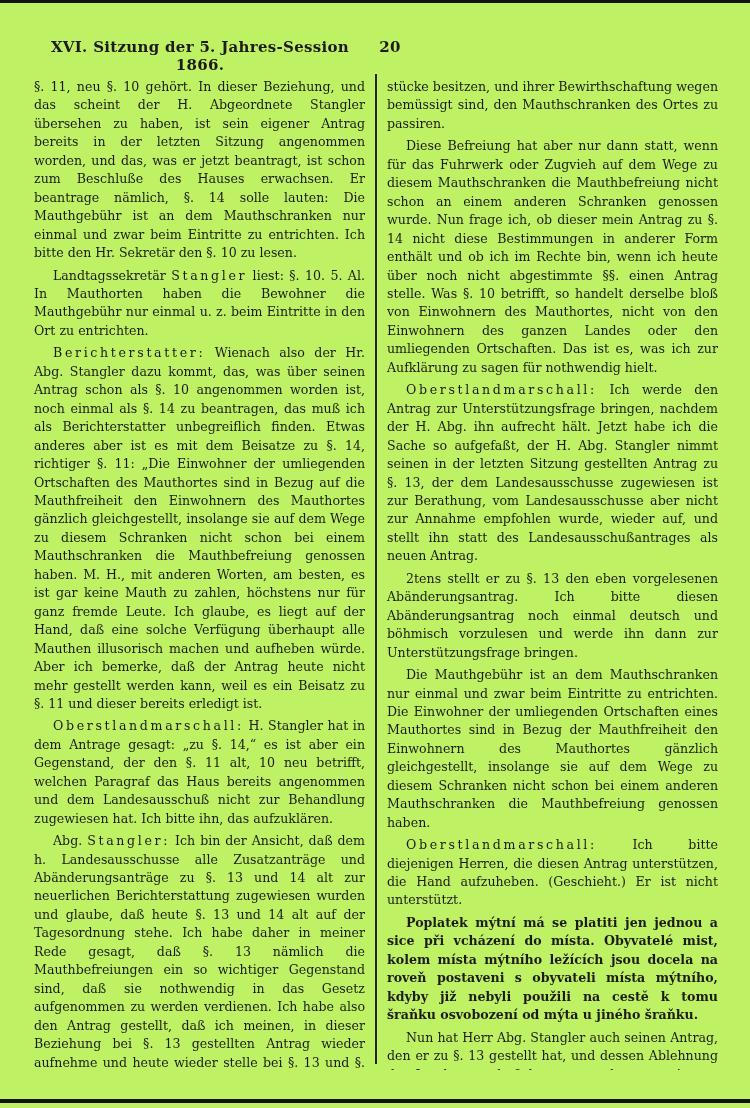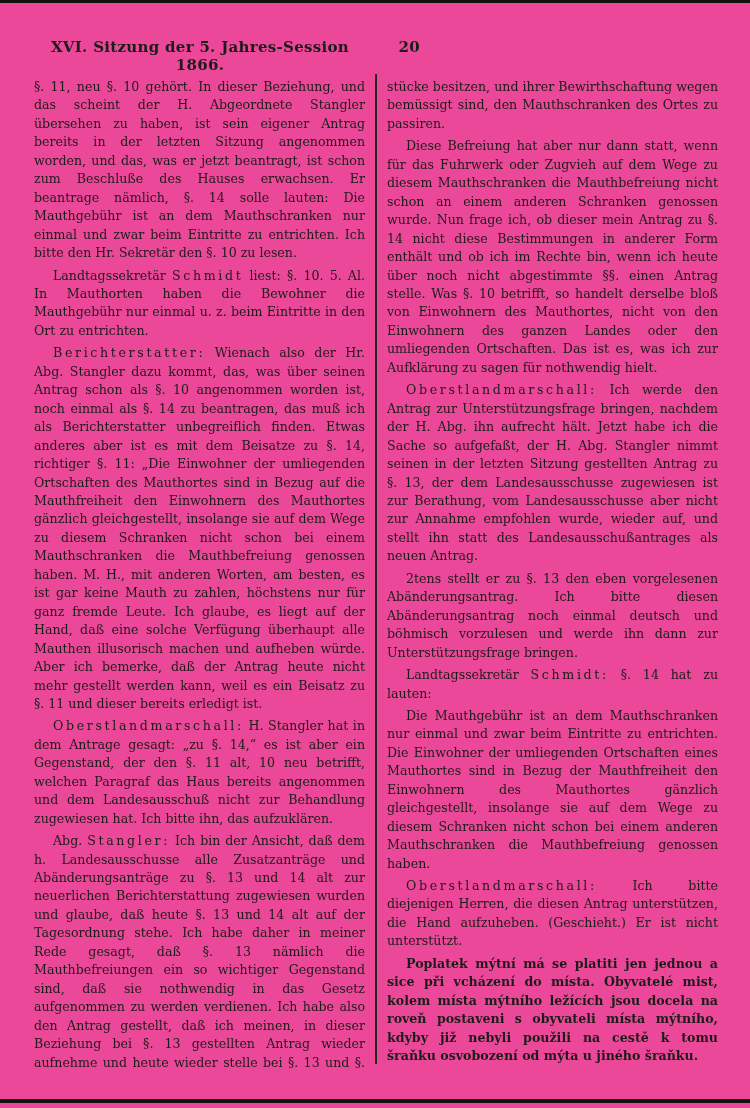--- a/index.html
+++ b/index.html
@@ -1,32 +1,32 @@
 <!DOCTYPE html>
 <html><head>
 <meta charset="utf-8">
 <style>
   html,body{margin:0;padding:0;}
   .page{
     position:relative;
     width:750px;height:1108px;
-    background:#ec4899;
+    background:#bef264;
     overflow:hidden;
     font-family:"DejaVu Serif","Liberation Serif",serif;
     color:#1d1c1a;
   }
   .edge-rule{position:absolute;left:0;width:750px;background:#14120f;}
   .edge-rule.top{top:0;height:3px;}
   .edge-rule.bottom{top:1099px;height:4px;}
   .header{
     position:absolute;top:38px;left:0;width:750px;height:22px;
     font-weight:bold;font-size:15px;letter-spacing:.02em;
   }
   .header .h-left{position:absolute;left:30px;width:340px;text-align:center;}
-  .header .h-num{position:absolute;left:360px;width:60px;text-align:right;}
+  .header .h-num{position:absolute;left:360px;width:60px;text-align:center;}
   .header .h-right{position:absolute;left:420px;width:292px;text-align:center;}
   .body-cols{
     position:absolute;top:74px;left:30px;width:692px;height:996px;
     display:flex;
   }
   .col{
     width:339px;height:996px;overflow:hidden;
     font-size:12.6px;line-height:18.45px;text-align:justify;
     text-justify:inter-word;
   }
@@ -47,34 +47,33 @@
   <div class="edge-rule top"></div>
 
   <div class="header">
     <span class="h-left">XVI. Sitzung der 5. Jahres-Session 1866.</span>
     <span class="h-num">20</span>
   </div>
 
   <div class="body-cols">
     <div class="col" id="col-left">
         <p class="para"><span>§. 11, neu §. 10 gehört. In dieser Beziehung, und das scheint der H. Abgeordnete Stangler übersehen zu haben, ist sein eigener Antrag bereits in der letzten Sitzung angenommen worden, und das, was er jetzt beantragt, ist schon zum Beschluße des Hauses erwachsen. Er beantrage nämlich, §. 14 solle lauten: Die Mauthgebühr ist an dem Mauthschranken nur einmal und zwar beim Eintritte zu entrichten. Ich bitte den Hr. Sekretär den §. 10 zu lesen.</span></p>
-        <p class="para ind"><span>Landtagssekretär </span><span class="g">Schmidt</span><span> liest: §. 10. 5. Al. In Mauthorten haben die Bewohner die Mauthgebühr nur einmal u. z. beim Eintritte in den Ort zu entrichten.</span></p>
+        <p class="para ind"><span>Landtagssekretär </span><span class="g">Stangler</span><span> liest: §. 10. 5. Al. In Mauthorten haben die Bewohner die Mauthgebühr nur einmal u. z. beim Eintritte in den Ort zu entrichten.</span></p>
         <p class="para ind"><span class="g">Berichterstatter:</span><span> Wienach also der Hr. Abg. Stangler dazu kommt, das, was über seinen Antrag schon als §. 10 angenommen worden ist, noch einmal als §. 14 zu beantragen, das muß ich als Berichterstatter unbegreiflich finden. Etwas anderes aber ist es mit dem Beisatze zu §. 14, richtiger §. 11: „Die Einwohner der umliegenden Ortschaften des Mauthortes sind in Bezug auf die Mauthfreiheit den Einwohnern des Mauthortes gänzlich gleichgestellt, insolange sie auf dem Wege zu diesem Schranken nicht schon bei einem Mauthschranken die Mauthbefreiung genossen haben. M. H., mit anderen Worten, am besten, es ist gar keine Mauth zu zahlen, höchstens nur für ganz fremde Leute. Ich glaube, es liegt auf der Hand, daß eine solche Verfügung überhaupt alle Mauthen illusorisch machen und aufheben würde. Aber ich bemerke, daß der Antrag heute nicht mehr gestellt werden kann, weil es ein Beisatz zu §. 11 und dieser bereits erledigt ist.</span></p>
         <p class="para ind"><span class="g">Oberstlandmarschall:</span><span> H. Stangler hat in dem Antrage gesagt: „zu §. 14,“ es ist aber ein Gegenstand, der den §. 11 alt, 10 neu betrifft, welchen Paragraf das Haus bereits angenommen und dem Landesausschuß nicht zur Behandlung zugewiesen hat. Ich bitte ihn, das aufzuklären.</span></p>
         <p class="para ind"><span>Abg. </span><span class="g">Stangler:</span><span> Ich bin der Ansicht, daß dem h. Landesausschusse alle Zusatzanträge und Abänderungsanträge zu §. 13 und 14 alt zur neuerlichen Berichterstattung zugewiesen wurden und glaube, daß heute §. 13 und 14 alt auf der Tagesordnung stehe. Ich habe daher in meiner Rede gesagt, daß §. 13 nämlich die Mauthbefreiungen ein so wichtiger Gegenstand sind, daß sie nothwendig in das Gesetz aufgenommen zu werden verdienen. Ich habe also den Antrag gestellt, daß ich meinen, in dieser Beziehung bei §. 13 gestellten Antrag wieder aufnehme und heute wieder stelle bei §. 13 und §. 14. Ich bitte nur das h. Haus zu sehen, ob mein Antrag nicht ganz auf §. 14 alt paßt, denn im §. 14 heißt es: Die in den Punkten 3 und 4 des §. 13 aufgeführten Mauthbefreiungen kommen auch den auswärtigen Bewohnern ohne Rücksicht auf die Entfernung ihres Wohnortes zu, wenn sie jenseits des Mauthschrankens eigenthümliche oder gepachtete Grund=</span></p>
       </div>
     <div class="divider">
       <div class="vline"></div>
     </div>
     <div class="col" id="col-right">
         <p class="para"><span>stücke besitzen, und ihrer Bewirthschaftung wegen bemüssigt sind, den Mauthschranken des Ortes zu passiren.</span></p>
         <p class="para ind"><span>Diese Befreiung hat aber nur dann statt, wenn für das Fuhrwerk oder Zugvieh auf dem Wege zu diesem Mauthschranken die Mauthbefreiung nicht schon an einem anderen Schranken genossen wurde. Nun frage ich, ob dieser mein Antrag zu §. 14 nicht diese Bestimmungen in anderer Form enthält und ob ich im Rechte bin, wenn ich heute über noch nicht abgestimmte §§. einen Antrag stelle. Was §. 10 betrifft, so handelt derselbe bloß von Einwohnern des Mauthortes, nicht von den Einwohnern des ganzen Landes oder den umliegenden Ortschaften. Das ist es, was ich zur Aufklärung zu sagen für nothwendig hielt.</span></p>
         <p class="para ind"><span class="g">Oberstlandmarschall:</span><span> Ich werde den Antrag zur Unterstützungsfrage bringen, nachdem der H. Abg. ihn aufrecht hält. Jetzt habe ich die Sache so aufgefaßt, der H. Abg. Stangler nimmt seinen in der letzten Sitzung gestellten Antrag zu §. 13, der dem Landesausschusse zugewiesen ist zur Berathung, vom Landesausschusse aber nicht zur Annahme empfohlen wurde, wieder auf, und stellt ihn statt des Landesausschußantrages als neuen Antrag.</span></p>
         <p class="para ind"><span>2tens stellt er zu §. 13 den eben vorgelesenen Abänderungsantrag. Ich bitte diesen Abänderungsantrag noch einmal deutsch und böhmisch vorzulesen und werde ihn dann zur Unterstützungsfrage bringen.</span></p>
-        <p class="para ind"><span>Landtagssekretär </span><span class="g">Schmidt:</span><span> §. 14 hat zu lauten:</span></p>
         <p class="para ind"><span>Die Mauthgebühr ist an dem Mauthschranken nur einmal und zwar beim Eintritte zu entrichten. Die Einwohner der umliegenden Ortschaften eines Mauthortes sind in Bezug der Mauthfreiheit den Einwohnern des Mauthortes gänzlich gleichgestellt, insolange sie auf dem Wege zu diesem Schranken nicht schon bei einem anderen Mauthschranken die Mauthbefreiung genossen haben.</span></p>
         <p class="para ind"><span class="g">Oberstlandmarschall:</span><span> Ich bitte diejenigen Herren, die diesen Antrag unterstützen, die Hand aufzuheben. (Geschieht.) Er ist nicht unterstützt.</span></p>
         <p class="para ind"><span class="cz">Poplatek mýtní má se platiti jen jednou a sice při vcházení do místa. Obyvatelé mist, kolem místa mýtního ležících jsou docela na roveň postaveni s obyvateli místa mýtního, kdyby již nebyli použili na cestě k tomu šraňku osvobození od mýta u jiného šraňku.</span></p>
         <p class="para ind"><span>Nun hat Herr Abg. Stangler auch seinen Antrag, den er zu §. 13 gestellt hat, und dessen Ablehnung der Landesausschuß beantragt, als neuen Antrag wieder aufgenommen, und den muß ich also auch zur Unterstützung bringen.</span></p>
       </div>
   </div>
 
   <div class="edge-rule bottom"></div>
 </div>
 

